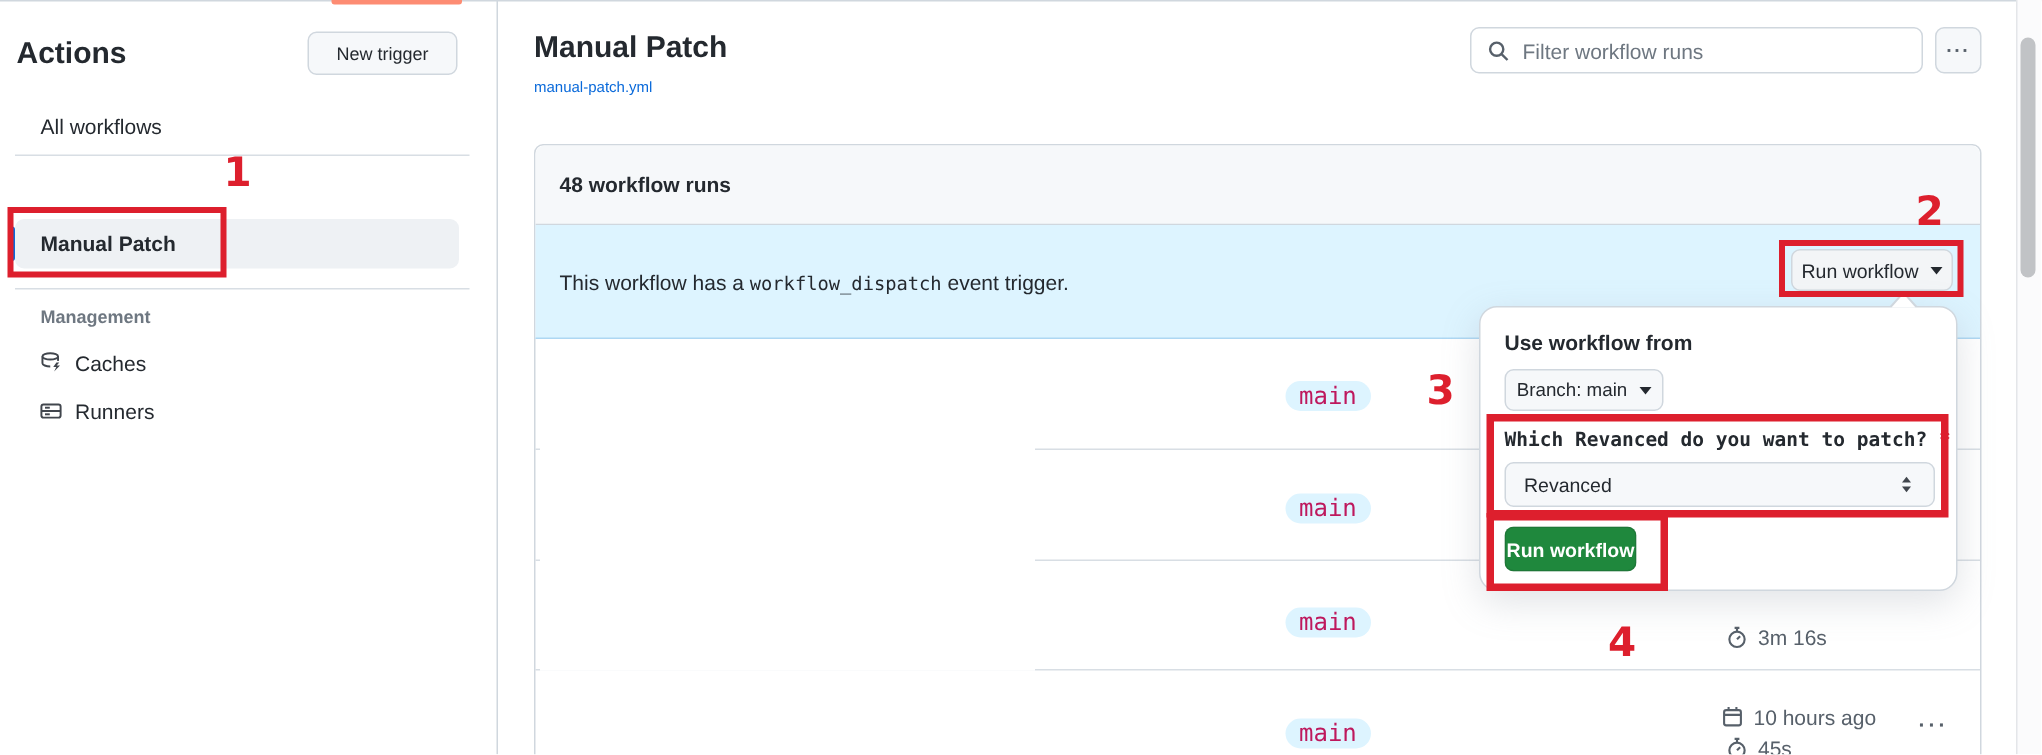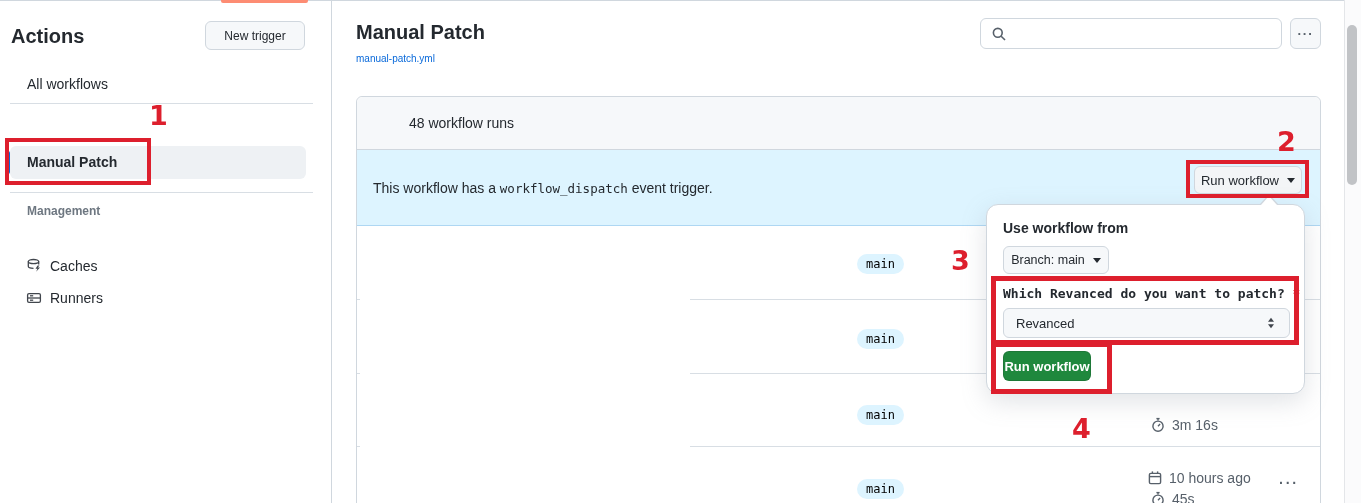--- a/index.html
+++ b/index.html
@@ -25,21 +25,21 @@
   }
   .new-wf-btn { left:205px; top:21px; width:100px; height:29px; }
   .sb-item { font-size:14px; color:#24292f; cursor:pointer; }
   .sb-all { left:27px; top:76px; }
   .sb-divider { width:303px; height:1px; background:#d8dee4; left:10px; }
   .sb-check { left:27px; top:123px;margin-top:32px; }
   .sb-selected-bg { left:10px; top:146px; width:296px; height:33px; background:#eef1f4; border-radius:6px; }
   .sb-accent { left:6px; top:151px; width:4px; height:23px; background:#0969da; border-radius:2px; }
   .sb-manual { left:27px; top:154px; font-weight:700; }
   .sb-mgmt { left:27px; top:204px; font-size:12px; font-weight:700; color:#6e7781; }
-  .sb-row { display:flex; align-items:center; gap:8px; font-size:14px; cursor:pointer; color:#24292f;margin-top:24px; }
+  .sb-row { display:flex; align-items:center; gap:8px; font-size:14px; cursor:pointer; color:#24292f; }
   .sb-caches { left:26px; top:234px; }
   .sb-runners { left:26px; top:266px; }
 
   
   .page-title { left:356px; top:21px; font-size:20px; font-weight:700; }
   .file-link { left:356px; top:53px; font-size:10px; color:#0969da; cursor:pointer; }
   .search-box {
     left:980px; top:18px; width:302px; height:31px;
     border:1px solid #d0d7de; border-radius:6px; background:#fff;
     display:flex; align-items:center; padding:0 10px; gap:8px;
@@ -53,39 +53,39 @@
 
   
   .card {
     left:356px; top:96px; width:965px; height:420px;
     border:1px solid #d0d7de; border-radius:6px 6px 0 0; background:#fff;
   }
   .card-header {
     height:53px; background:#f6f8fa; border-bottom:1px solid #d0d7de;
     border-radius:6px 6px 0 0; display:flex; align-items:center; padding:0 18px 0 16px;
   }
-  .runs-count { font-size:14px; font-weight:400;margin-left:36px; }
+  .runs-count { font-size:14px; font-weight:700; }
   .filters { margin-left:auto; display:flex; gap:33px; }
   .filter { font-size:14px; color:#57606a; cursor:pointer; white-space:nowrap; }
   .caret { display:inline-block; width:0; height:0; border-left:4px solid transparent;
     border-right:4px solid transparent; border-top:5px solid currentColor; margin-left:6px; vertical-align:1px; }
   .banner {
     height:76px; background:#ddf4ff; border-bottom:1px solid #aed7f3;
     display:flex; align-items:center; padding:0 16px; font-size:14px;
   }
   .banner code { font-family:"DejaVu Sans Mono","Liberation Mono",monospace; font-size:12.5px; }
   .run-wf-banner-btn { left:837px; top:69px; width:108px; height:28px; font-size:13px; gap:2px; background:#f3f5f7; }
   .row { position:relative; border-bottom:1px solid #d8dee4; }
   .row.last { border-bottom:none; }
   .r1,.r2 { height:74px; } .r3 { height:73px; } .r4 { height:90px; }
   .redact { position:absolute; left:3px; top:0; width:330px; height:calc(100% + 1px); background:#fff; z-index:1; }
   .branch-pill {
     position:absolute; left:500px; display:inline-block;
-    background:#ddf4ff; color:#000000; font-family:"DejaVu Sans Mono","Liberation Mono",monospace;
-    font-size:12px; line-height:16px; padding:2px 9px; border-radius:2em; cursor:pointer;
+    background:#ddf4ff; color:#be185d; font-family:"DejaVu Sans Mono","Liberation Mono",monospace;
+    font-size:16px; line-height:16px; padding:2px 9px; border-radius:2em; cursor:pointer;
   }
   .meta { position:absolute; display:flex; align-items:center; gap:6px; font-size:14px; color:#57606a; }
   .row-kebab { position:absolute; left:922px; top:28px; color:#57606a; font-size:14px; font-weight:700; letter-spacing:2px; cursor:pointer; }
 
   
   .dialog {
     left:986px; top:204px; width:319px; height:190px; background:#fff;
     border:1px solid #d0d7de; border-radius:12px; z-index:5;
     box-shadow:0 8px 24px rgba(140,149,159,0.25);
   }
@@ -179,20 +179,21 @@
   <div class="abs page-title">Manual Patch</div>
   <a class="abs file-link">manual-patch.yml</a>
 
   <div class="abs search-box">
     <span>
       <svg width="16" height="16" viewBox="0 0 16 16" fill="none" stroke="#57606a" stroke-width="1.6">
         <circle cx="6.8" cy="6.8" r="4.4"></circle>
           <line x1="10.2" y1="10.2" x2="14" y2="14"></line>
       </svg>
     </span>
+    <input type="text" placeholder="Filter workflow runs" style="">
   </div>
   <button class="abs btn kebab-btn">···</button>
 
   <div class="abs card">
     <div class="card-header">
       <span class="runs-count">48 workflow runs</span>
     </div>
 
     <div class="banner">
       <span><span>This workflow has a </span><code>workflow_dispatch</code><span> event trigger.</span></span>

